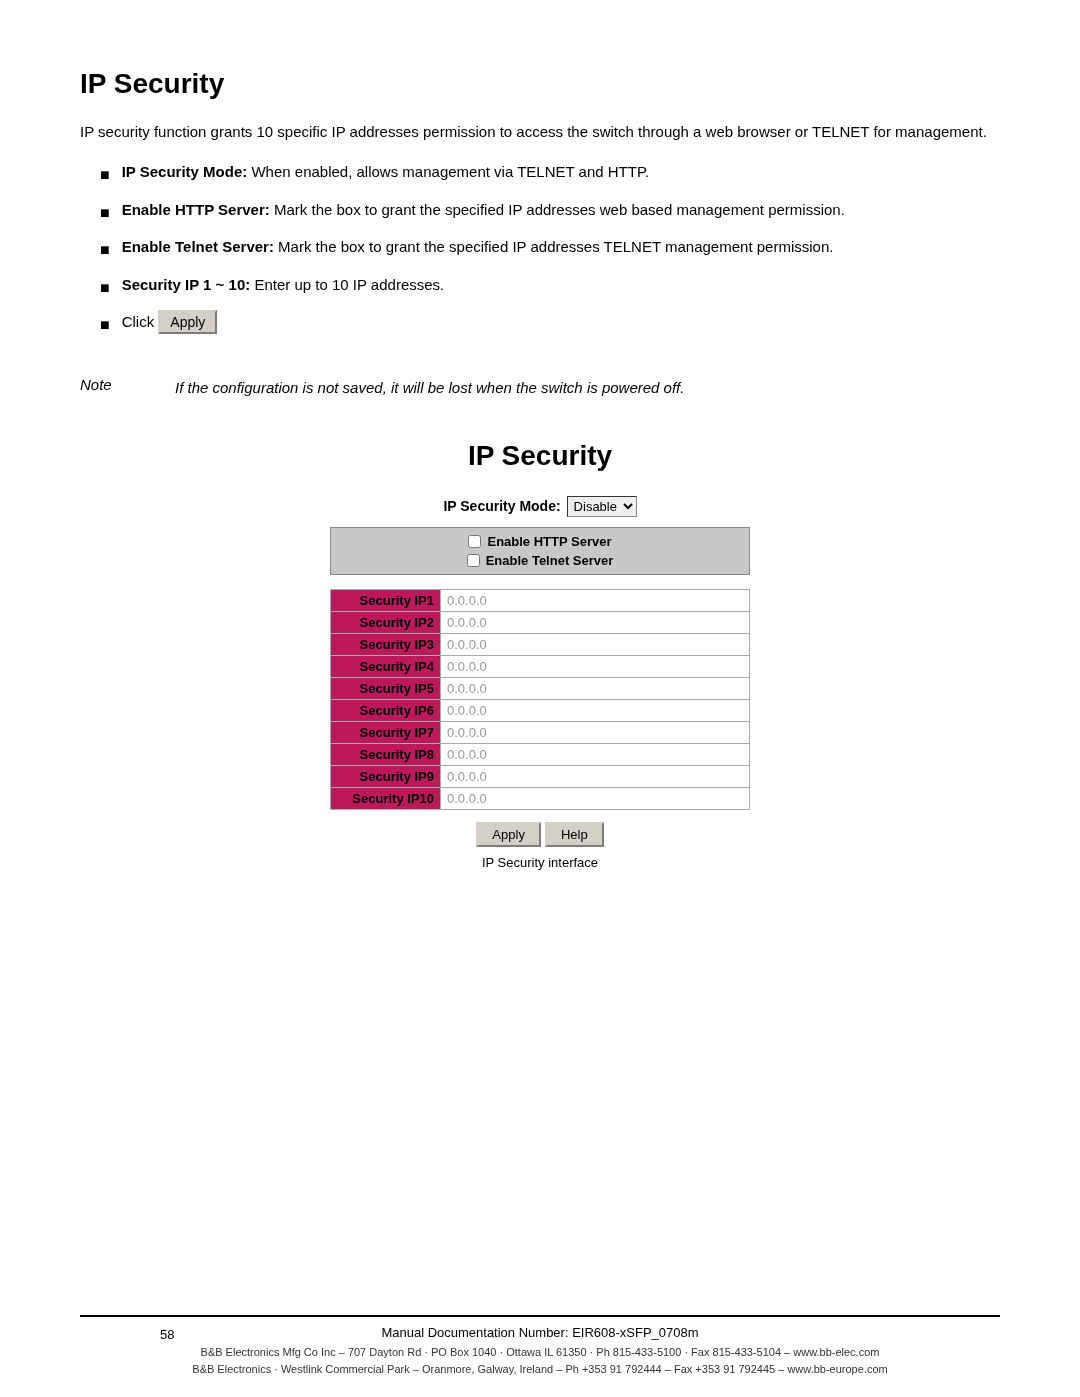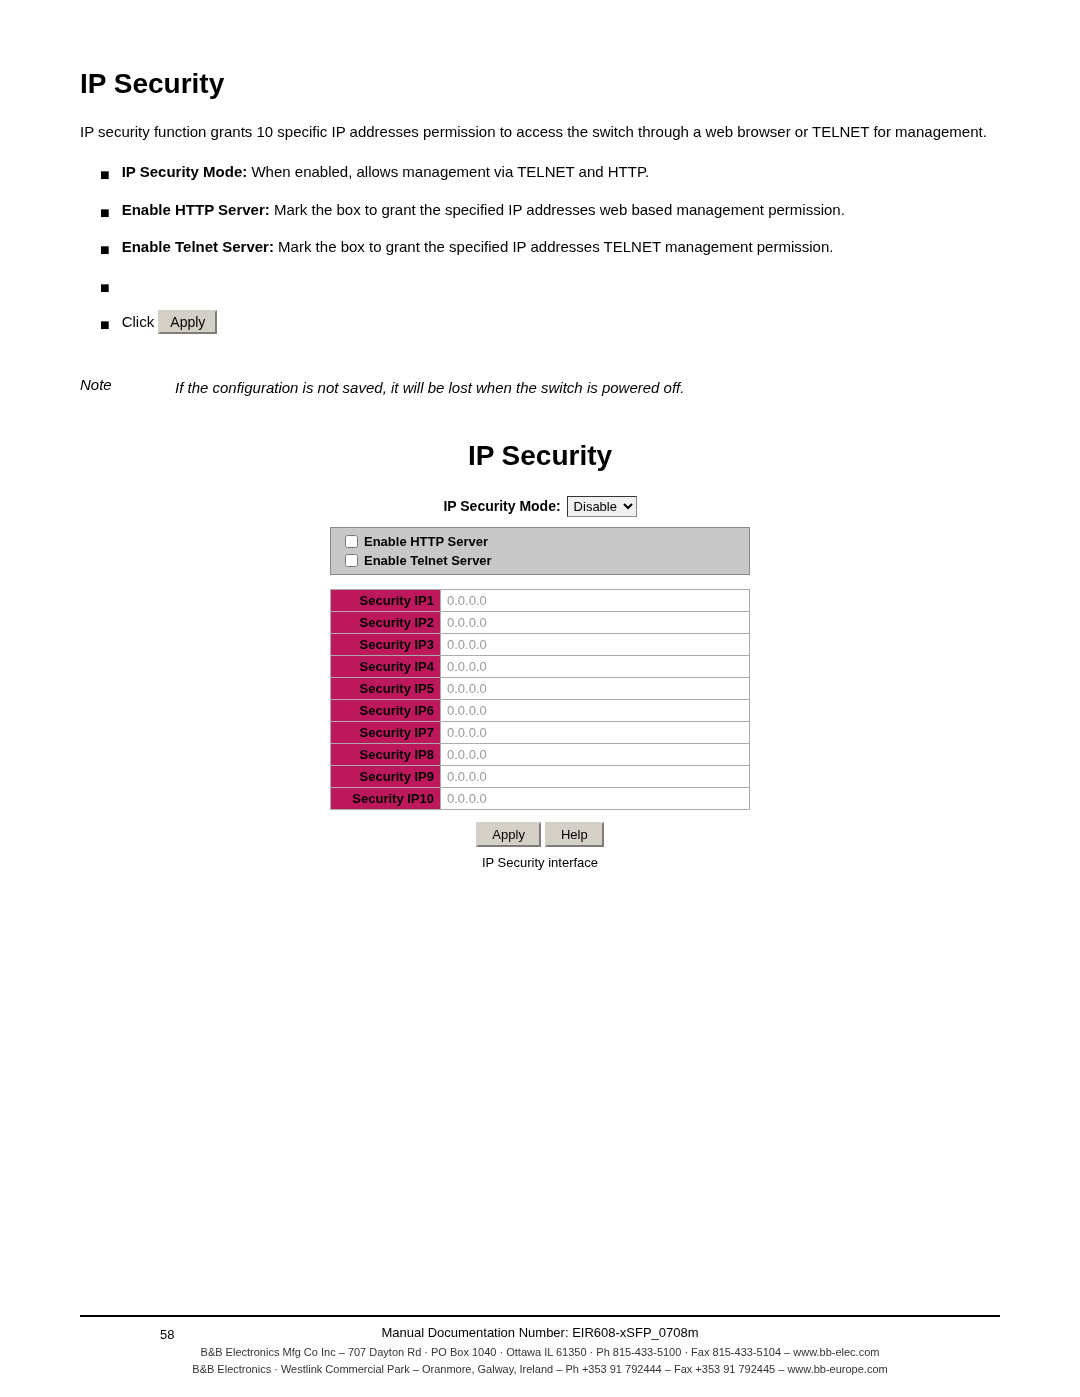--- a/index.html
+++ b/index.html
@@ -122,20 +122,21 @@
       padding: 6px 14px;
       margin-bottom: 14px;
       width: 100%;
     }
     .checkbox-row {
       display: flex;
       align-items: center;
       margin-bottom: 4px;
       font-weight: bold;
       font-size: 13px;
+      justify-content: center;
     }
     .checkbox-row:last-child {
       margin-bottom: 0;
     }
     .checkbox-row input[type="checkbox"] {
       margin-right: 6px;
     }
     .ip-table {
       width: 100%;
       border-collapse: collapse;
@@ -236,20 +237,23 @@
         </span>
       </li>
       <li>
         <span class="bullet-icon">■</span>
         <span class="bullet-text">
           <strong>Enable Telnet Server:</strong><span> Mark the box to grant the specified IP addresses TELNET management permission.</span>
         </span>
       </li>
       <li>
         <span class="bullet-icon">■</span>
+        <span class="bullet-text">
+          <strong>Security IP 1 ~ 10:</strong><span>   Enter up to 10 IP addresses.</span>
+        </span>
       </li>
       <li>
         <span class="bullet-icon">■</span>
         <span class="bullet-text">
           <span>Click</span>
           <button class="apply-btn">Apply</button>
         </span>
       </li>
     </ul>
 

